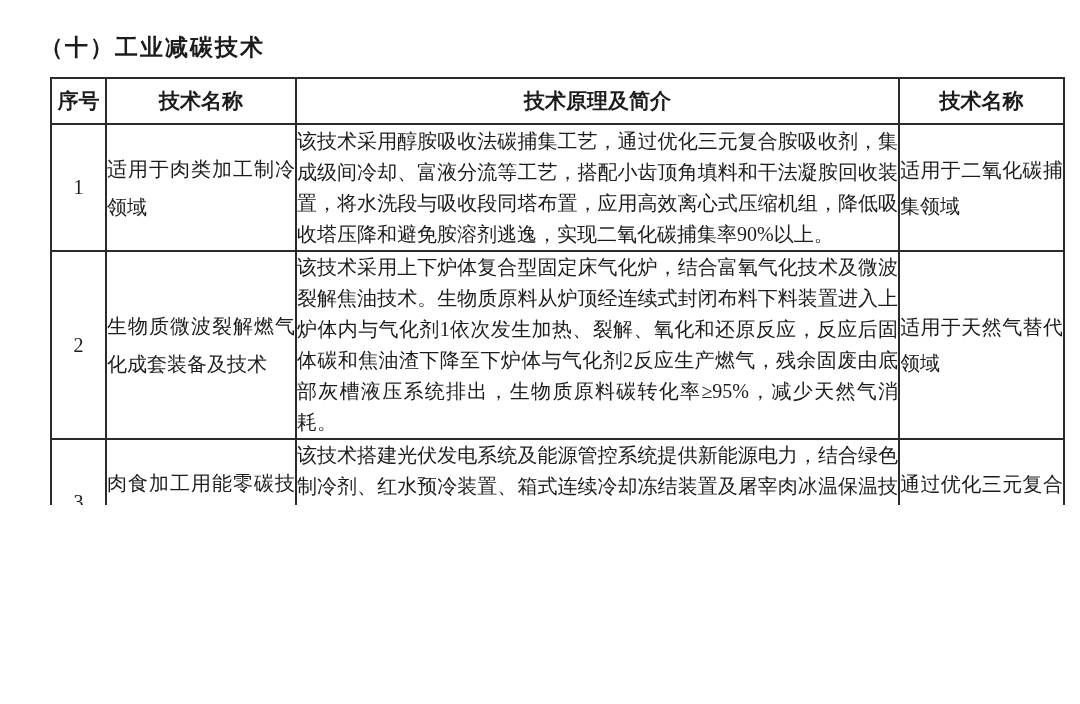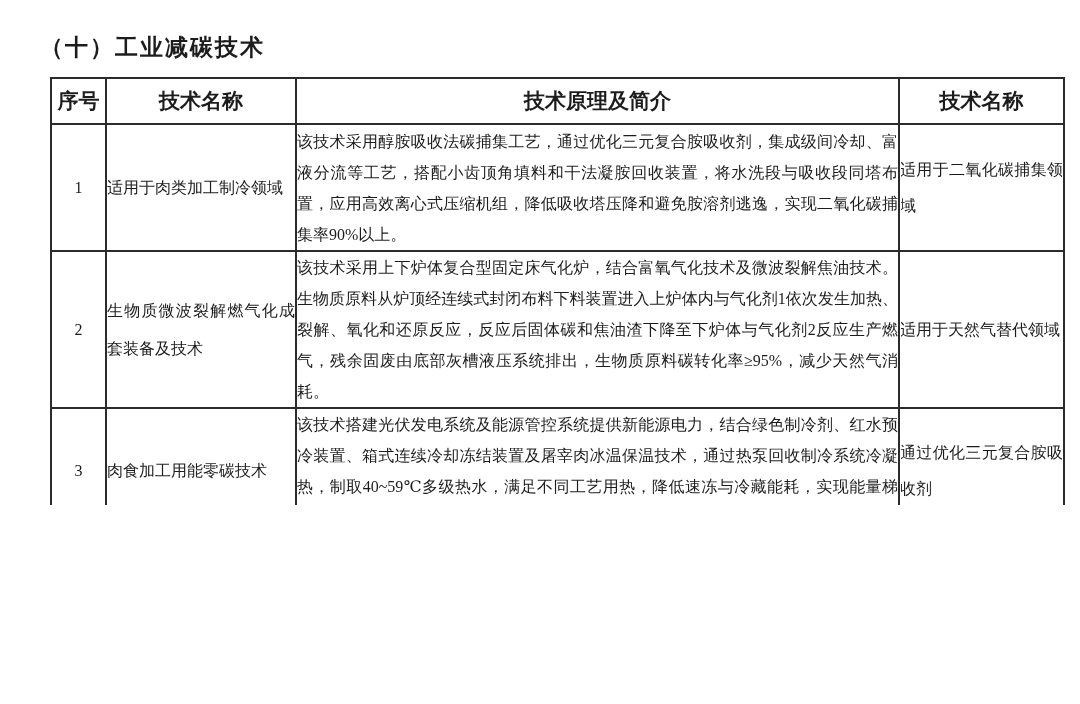--- a/index.html
+++ b/index.html
@@ -28,21 +28,21 @@
   table.tech-table {
     position: absolute;
     left: 50px;
     top: 77px;
     width: 1013px;
     border-collapse: collapse;
     table-layout: fixed;
   }
   table.tech-table td, table.tech-table th {
     border: 2px solid #2b2b2b;
-    font-size: 16px;
+    font-size: 20px;
     padding: 0;
     overflow: hidden;
   }
   col.c-index  { width: 55px; }
   col.c-name   { width: 190px; }
   col.c-princ  { width: 603px; }
   col.c-scope  { width: 165px; }
   tr.header-row th {
     height: 44px;
     font-weight: bold;

